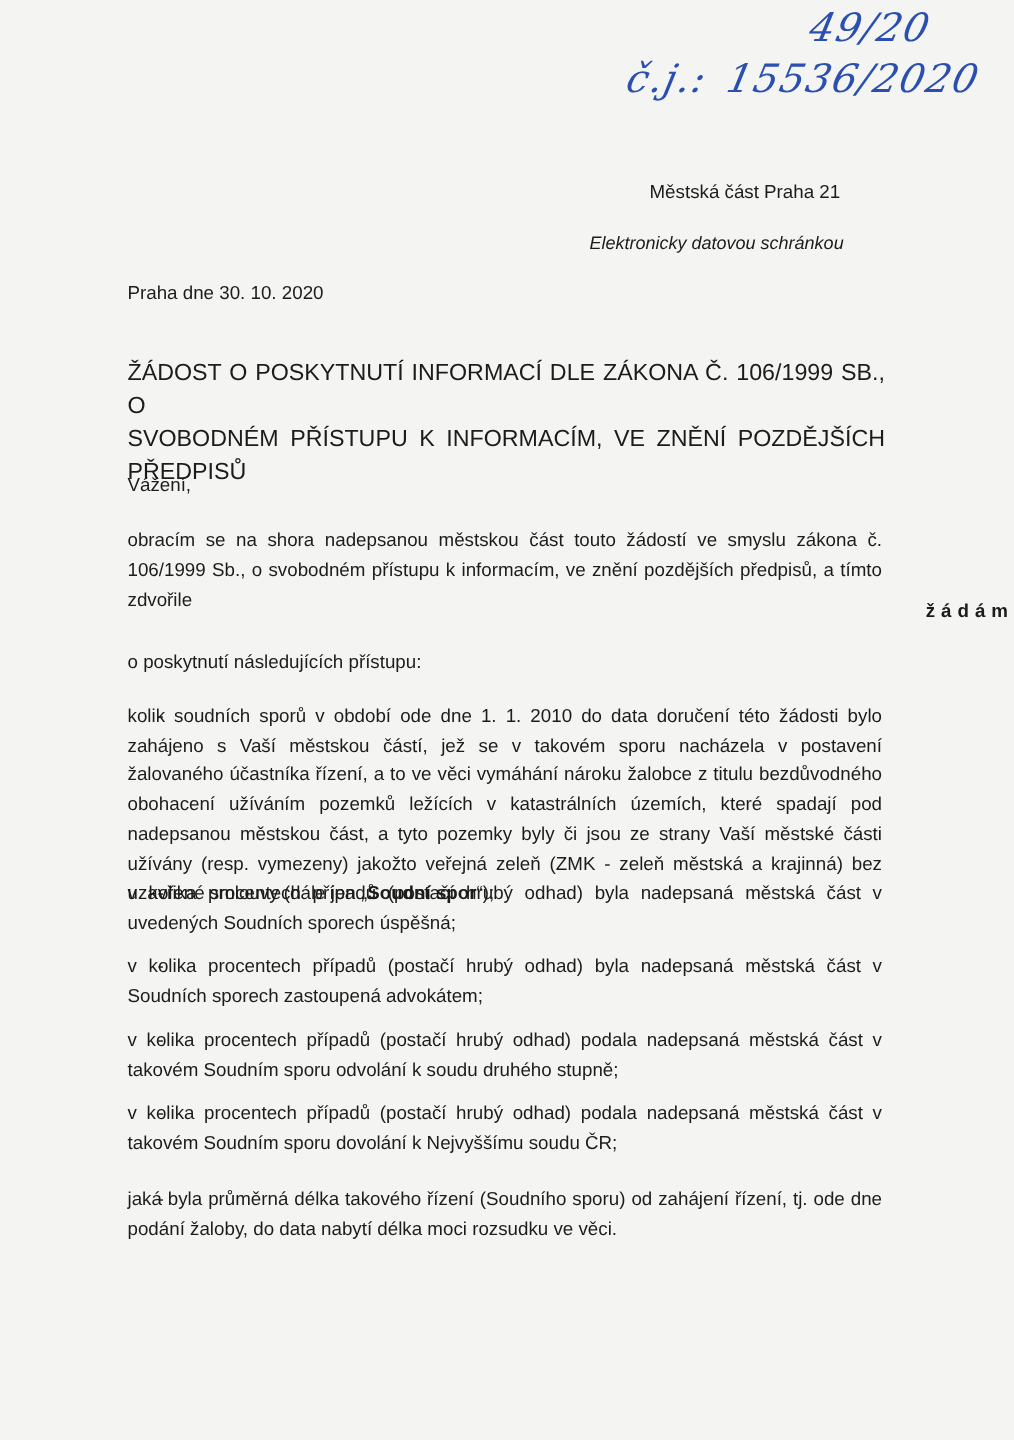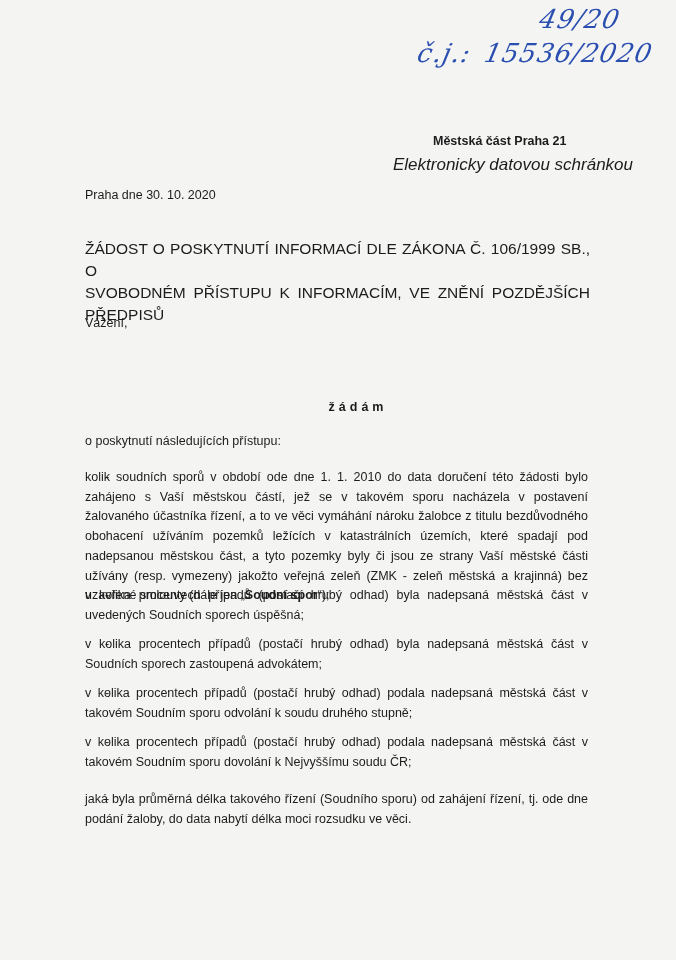--- a/index.html
+++ b/index.html
@@ -14,43 +14,43 @@
   .hand {
     position: absolute; color: #2a4fb0;
     font-family: "DejaVu Serif", serif; font-style: italic;
     transform: skewX(-12deg);
     letter-spacing: 1px;
   }
   .hand-ref { left: 540px; top: 4px; font-size: 26px; }
   .hand-cj { left: 418px; top: 38px; font-size: 26px; }
   .hand-cj .cj-label { margin-right: 14px; }
   .addressee {
-    position: absolute; left: 393px; top: 134px;
-    font-size: 12.5px; font-weight: bold; padding-left: 40px;
+    position: absolute; left: 393px; top: 121px;
+    font-size: 12.5px; font-weight: normal; padding-left: 40px;
   }
   .delivery {
     position: absolute; left: 393px; top: 155px;
-    font-size: 17px; font-style: italic;
+    font-size: 12px; font-style: italic;
   }
   .date-line { position: absolute; left: 85px; top: 188px; font-size: 12.5px; }
   .title {
     position: absolute; left: 85px; top: 238px; width: 505px;
     font-size: 15.5px; font-weight: normal; line-height: 22px;
     text-align: justify; text-align-last: left;
   }
   .title .l1 { display: block; text-align: justify; text-align-last: justify; }
   .title .l2 { display: block; }
   .salutation { position: absolute; left: 85px; top: 316px; font-size: 12.5px; }
   .intro {
     position: absolute; left: 85px; top: 350px; width: 503px;
     font-size: 12.5px; line-height: 20px;
     text-align: justify;
   }
   .request-word {
-    position: absolute; left: 0; width: 676px; top: 400px; text-align: center;
+    position: absolute; left: 0; width: 676px; top: 400px; text-align: right;
     font-size: 12.5px; font-weight: bold; letter-spacing: 4px;
     padding-left: 40px; box-sizing: border-box;
   }
   .lead { position: absolute; left: 85px; top: 434px; font-size: 12.5px; }
   .list { position: absolute; left: 85px; top: 468px; width: 503px; margin: 0; padding: 0; list-style: none; }
   .list li {
     position: absolute; left: 0; width: 503px;
     font-size: 12.5px; line-height: 19.7px;
   }
   .list .dash { position: absolute; left: 20px; top: 0; }
@@ -77,20 +77,21 @@
   <div class="addressee">Městská část Praha 21</div>
   <div class="delivery">Elektronicky datovou schránkou</div>
   <div class="date-line">Praha dne 30. 10. 2020</div>
 
   <div class="title">
     <span class="l1">ŽÁDOST O POSKYTNUTÍ INFORMACÍ DLE ZÁKONA Č. 106/1999 SB., O</span>
     <span class="l2">SVOBODNÉM PŘÍSTUPU K INFORMACÍM, VE ZNĚNÍ POZDĚJŠÍCH PŘEDPISŮ</span>
   </div>
 
   <div class="salutation">Vážení,</div>
+  <div class="intro">obracím se na shora nadepsanou městskou část touto žádostí ve smyslu zákona č. 106/1999 Sb., o svobodném přístupu k informacím, ve znění pozdějších předpisů, a tímto zdvořile</div>
   <div class="request-word">žádám</div>
   <div class="lead">o poskytnutí následujících přístupu:</div>
 
   <ul class="list">
     <li style="top:0px">
       <span class="dash">-</span>
       <span class="txt"><span>kolik soudních sporů v období ode dne 1. 1. 2010 do data doručení této žádosti bylo zahájeno s Vaší městskou částí, jež se v takovém sporu nacházela v postavení žalovaného účastníka řízení, a to ve věci vymáhání nároku žalobce z titulu bezdůvodného obohacení užíváním pozemků ležících v katastrálních územích, které spadají pod nadepsanou městskou část, a tyto pozemky byly či jsou ze strany Vaší městské části užívány (resp. vymezeny) jakožto veřejná zeleň (ZMK - zeleň městská a krajinná) bez uzavřené smlouvy (dále jen „</span><b>Soudní spor</b><span>“);</span></span>
     </li>
     <li style="top:118px">
       <span class="dash">-</span>

